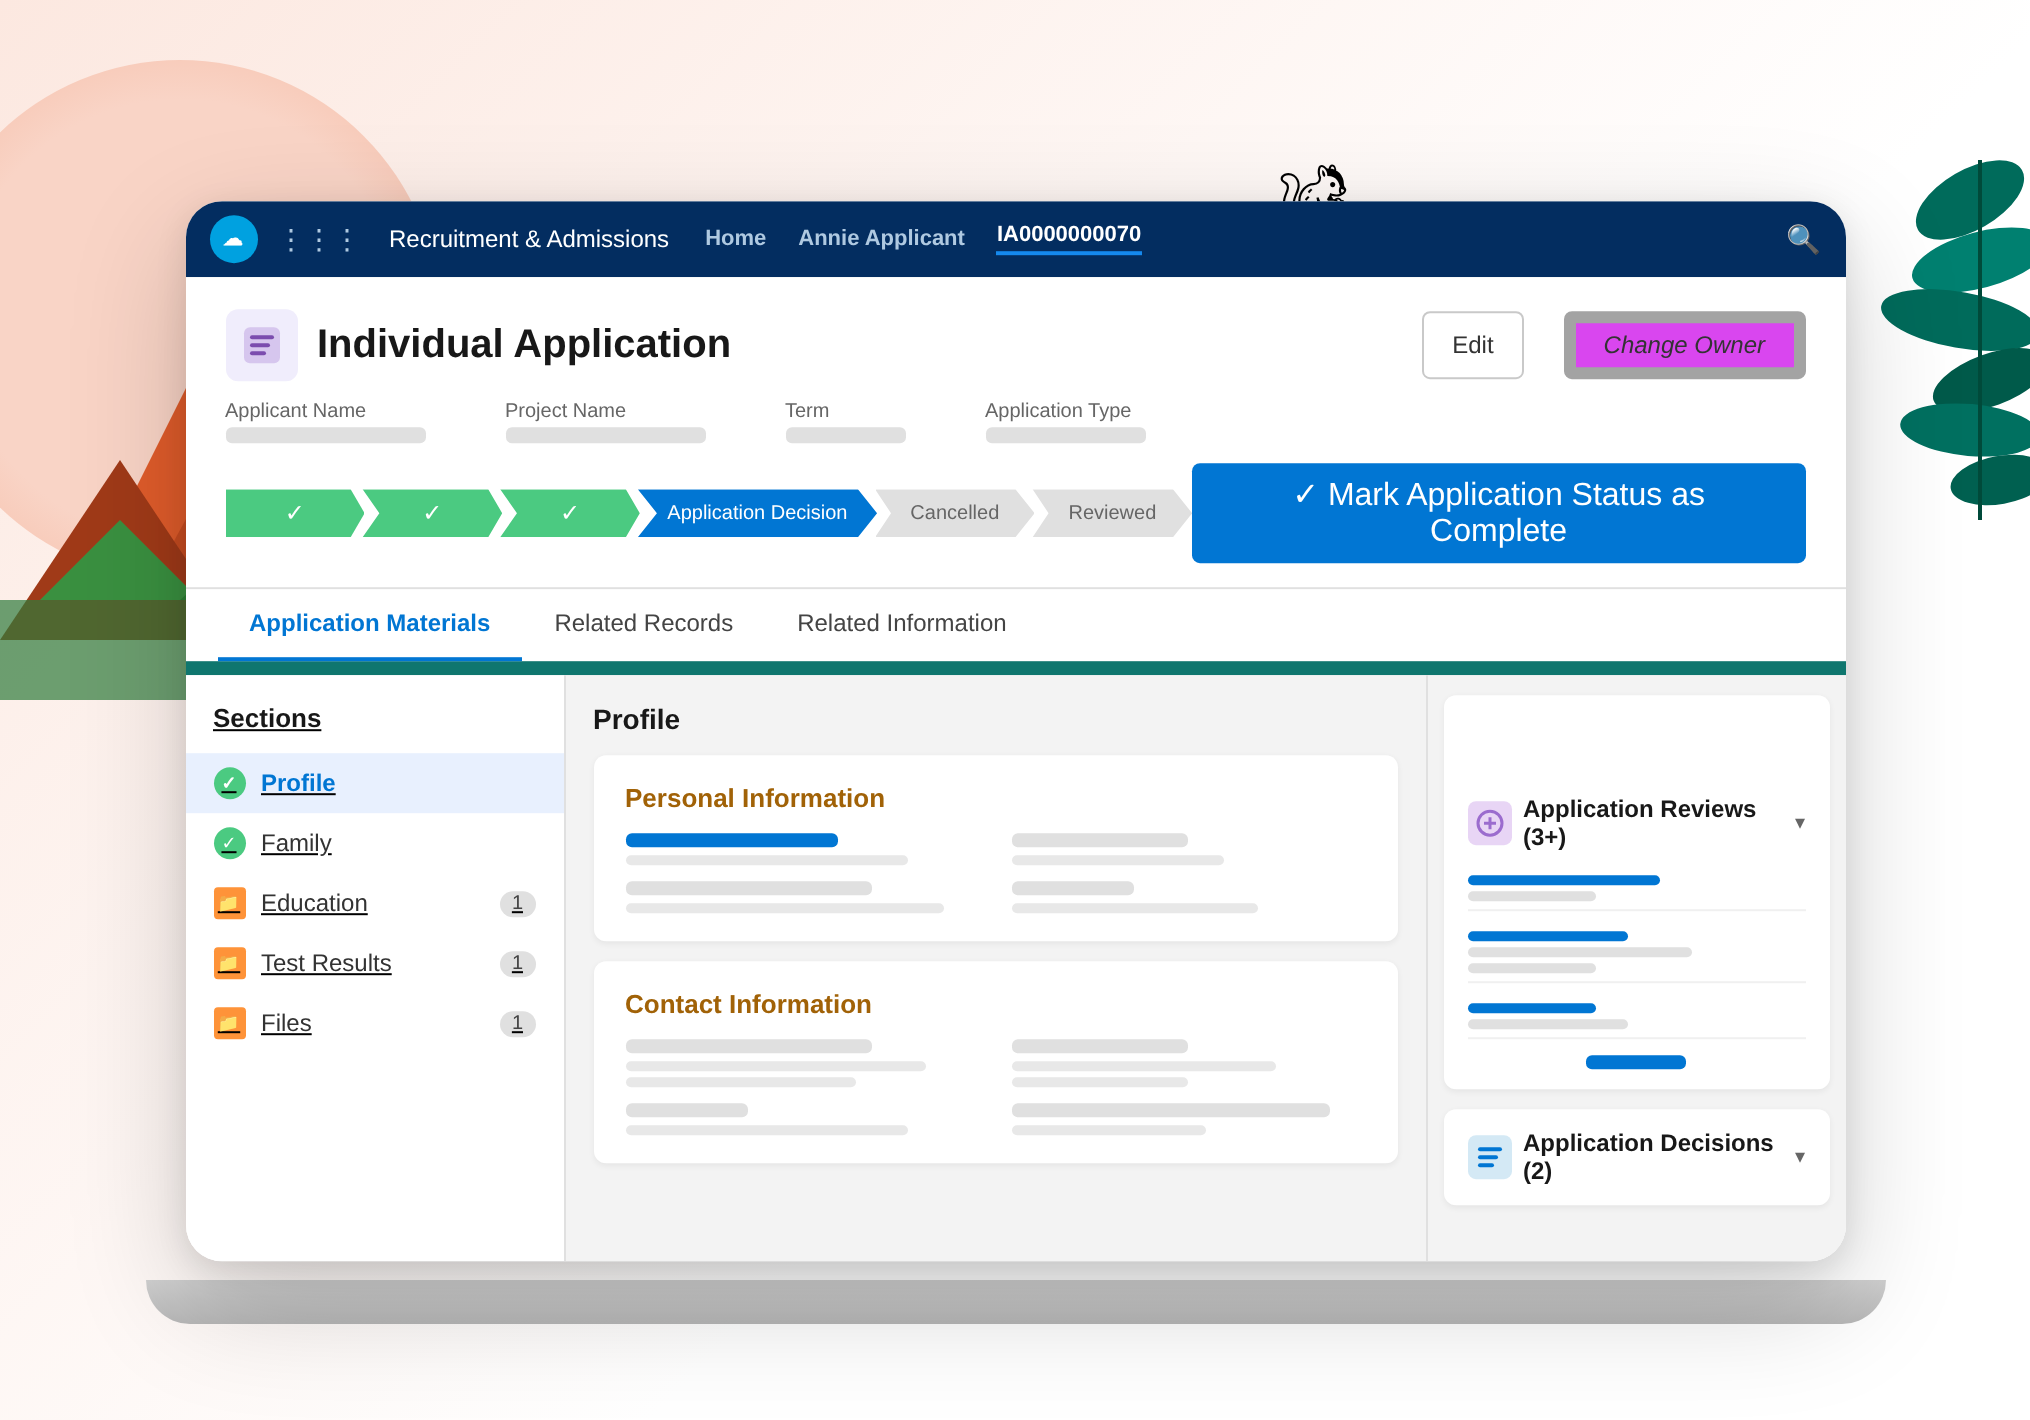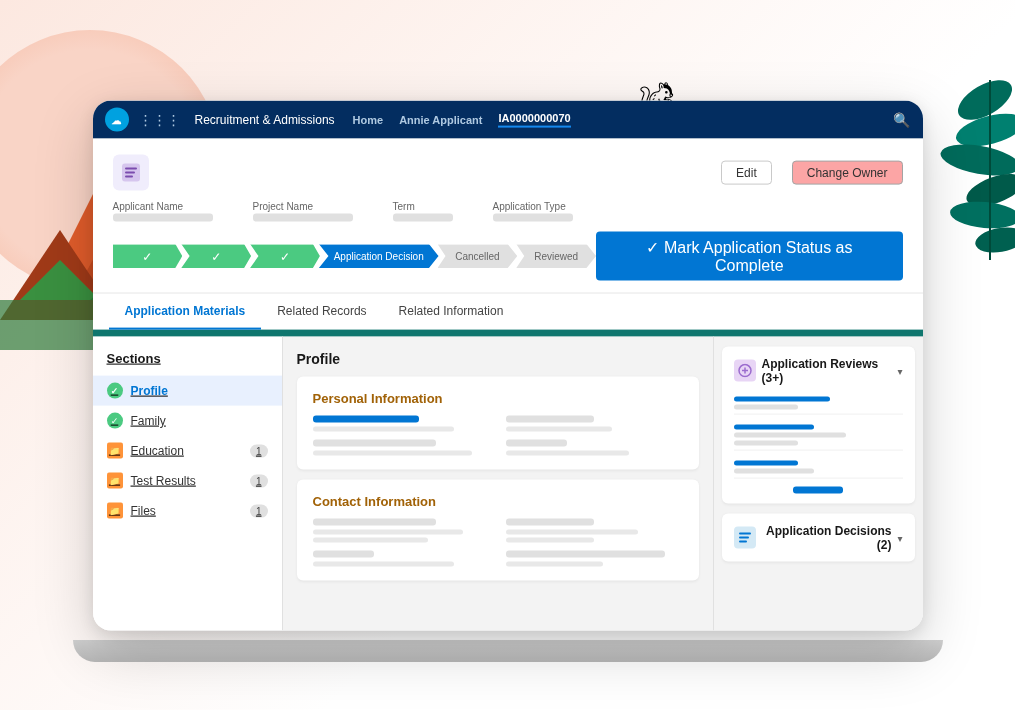--- a/index.html
+++ b/index.html
@@ -215,27 +215,28 @@
       border: 1px solid #c9c9c9;
       background: #fff;
       color: #333;
       padding: 4px 14px;
       border-radius: 4px;
       font-size: 12px;
       cursor: pointer;
     }
 
     .btn-change-owner {
-      border: 1px solid #a3a3a3;
-      background: #fca5a5;
+      border: 6px solid #a3a3a3;
+      background: #d946ef;
       color: #333;
       padding: 4px 14px;
       border-radius: 4px;
       font-size: 12px;
       cursor: pointer;
+      font-style: italic;
     }
 
     .record-fields {
       display: flex;
       gap: 40px;
       margin-bottom: 10px;
     }
 
     .record-field label {
       font-size: 10px;
@@ -470,20 +471,21 @@
       padding: 10px 12px;
       box-shadow: 0 1px 3px rgba(0,0,0,0.06);
     }
 
     .panel-section-header {
       display: flex;
       align-items: center;
       gap: 6px;
       margin-bottom: 8px;
       cursor: pointer;
+      margin-top: 40px;
     }
 
     .panel-icon {
       width: 22px;
       height: 22px;
       background: #e8d5f5;
       border-radius: 4px;
       display: flex;
       align-items: center;
       justify-content: center;
@@ -543,21 +545,20 @@
       flex-direction: column;
       gap: 3px;
     }
 
     .app-decisions-section {
       background: #fff;
       border-radius: 6px;
       margin: 0 8px;
       padding: 10px 12px;
       box-shadow: 0 1px 3px rgba(0,0,0,0.06);
-      text-align: right;
     }
 
     .app-decisions-header {
       display: flex;
       align-items: center;
       gap: 6px;
     }
   </style>
 </head>
 <body>
@@ -610,20 +611,21 @@
       <div class="record-title-row">
         <div class="record-title-left">
           <div class="record-icon">
             <svg width="22" height="22" viewBox="0 0 22 22">
                 <rect x="2" y="2" width="18" height="18" rx="3" fill="#9b6cce" opacity="0.3"></rect>
                 <rect x="5" y="6" width="12" height="2" rx="1" fill="#7b4cae"></rect>
                 <rect x="5" y="10" width="10" height="2" rx="1" fill="#7b4cae"></rect>
                 <rect x="5" y="14" width="8" height="2" rx="1" fill="#7b4cae"></rect>
               </svg>
           </div>
+          <span class="record-title">Individual Application</span>
         </div>
         <div class="record-actions">
           <button class="btn-edit">Edit</button>
           <button class="btn-change-owner">Change Owner</button>
         </div>
       </div>
 
       <div class="record-fields">
         <div class="record-field">
           <label>Applicant Name</label>

